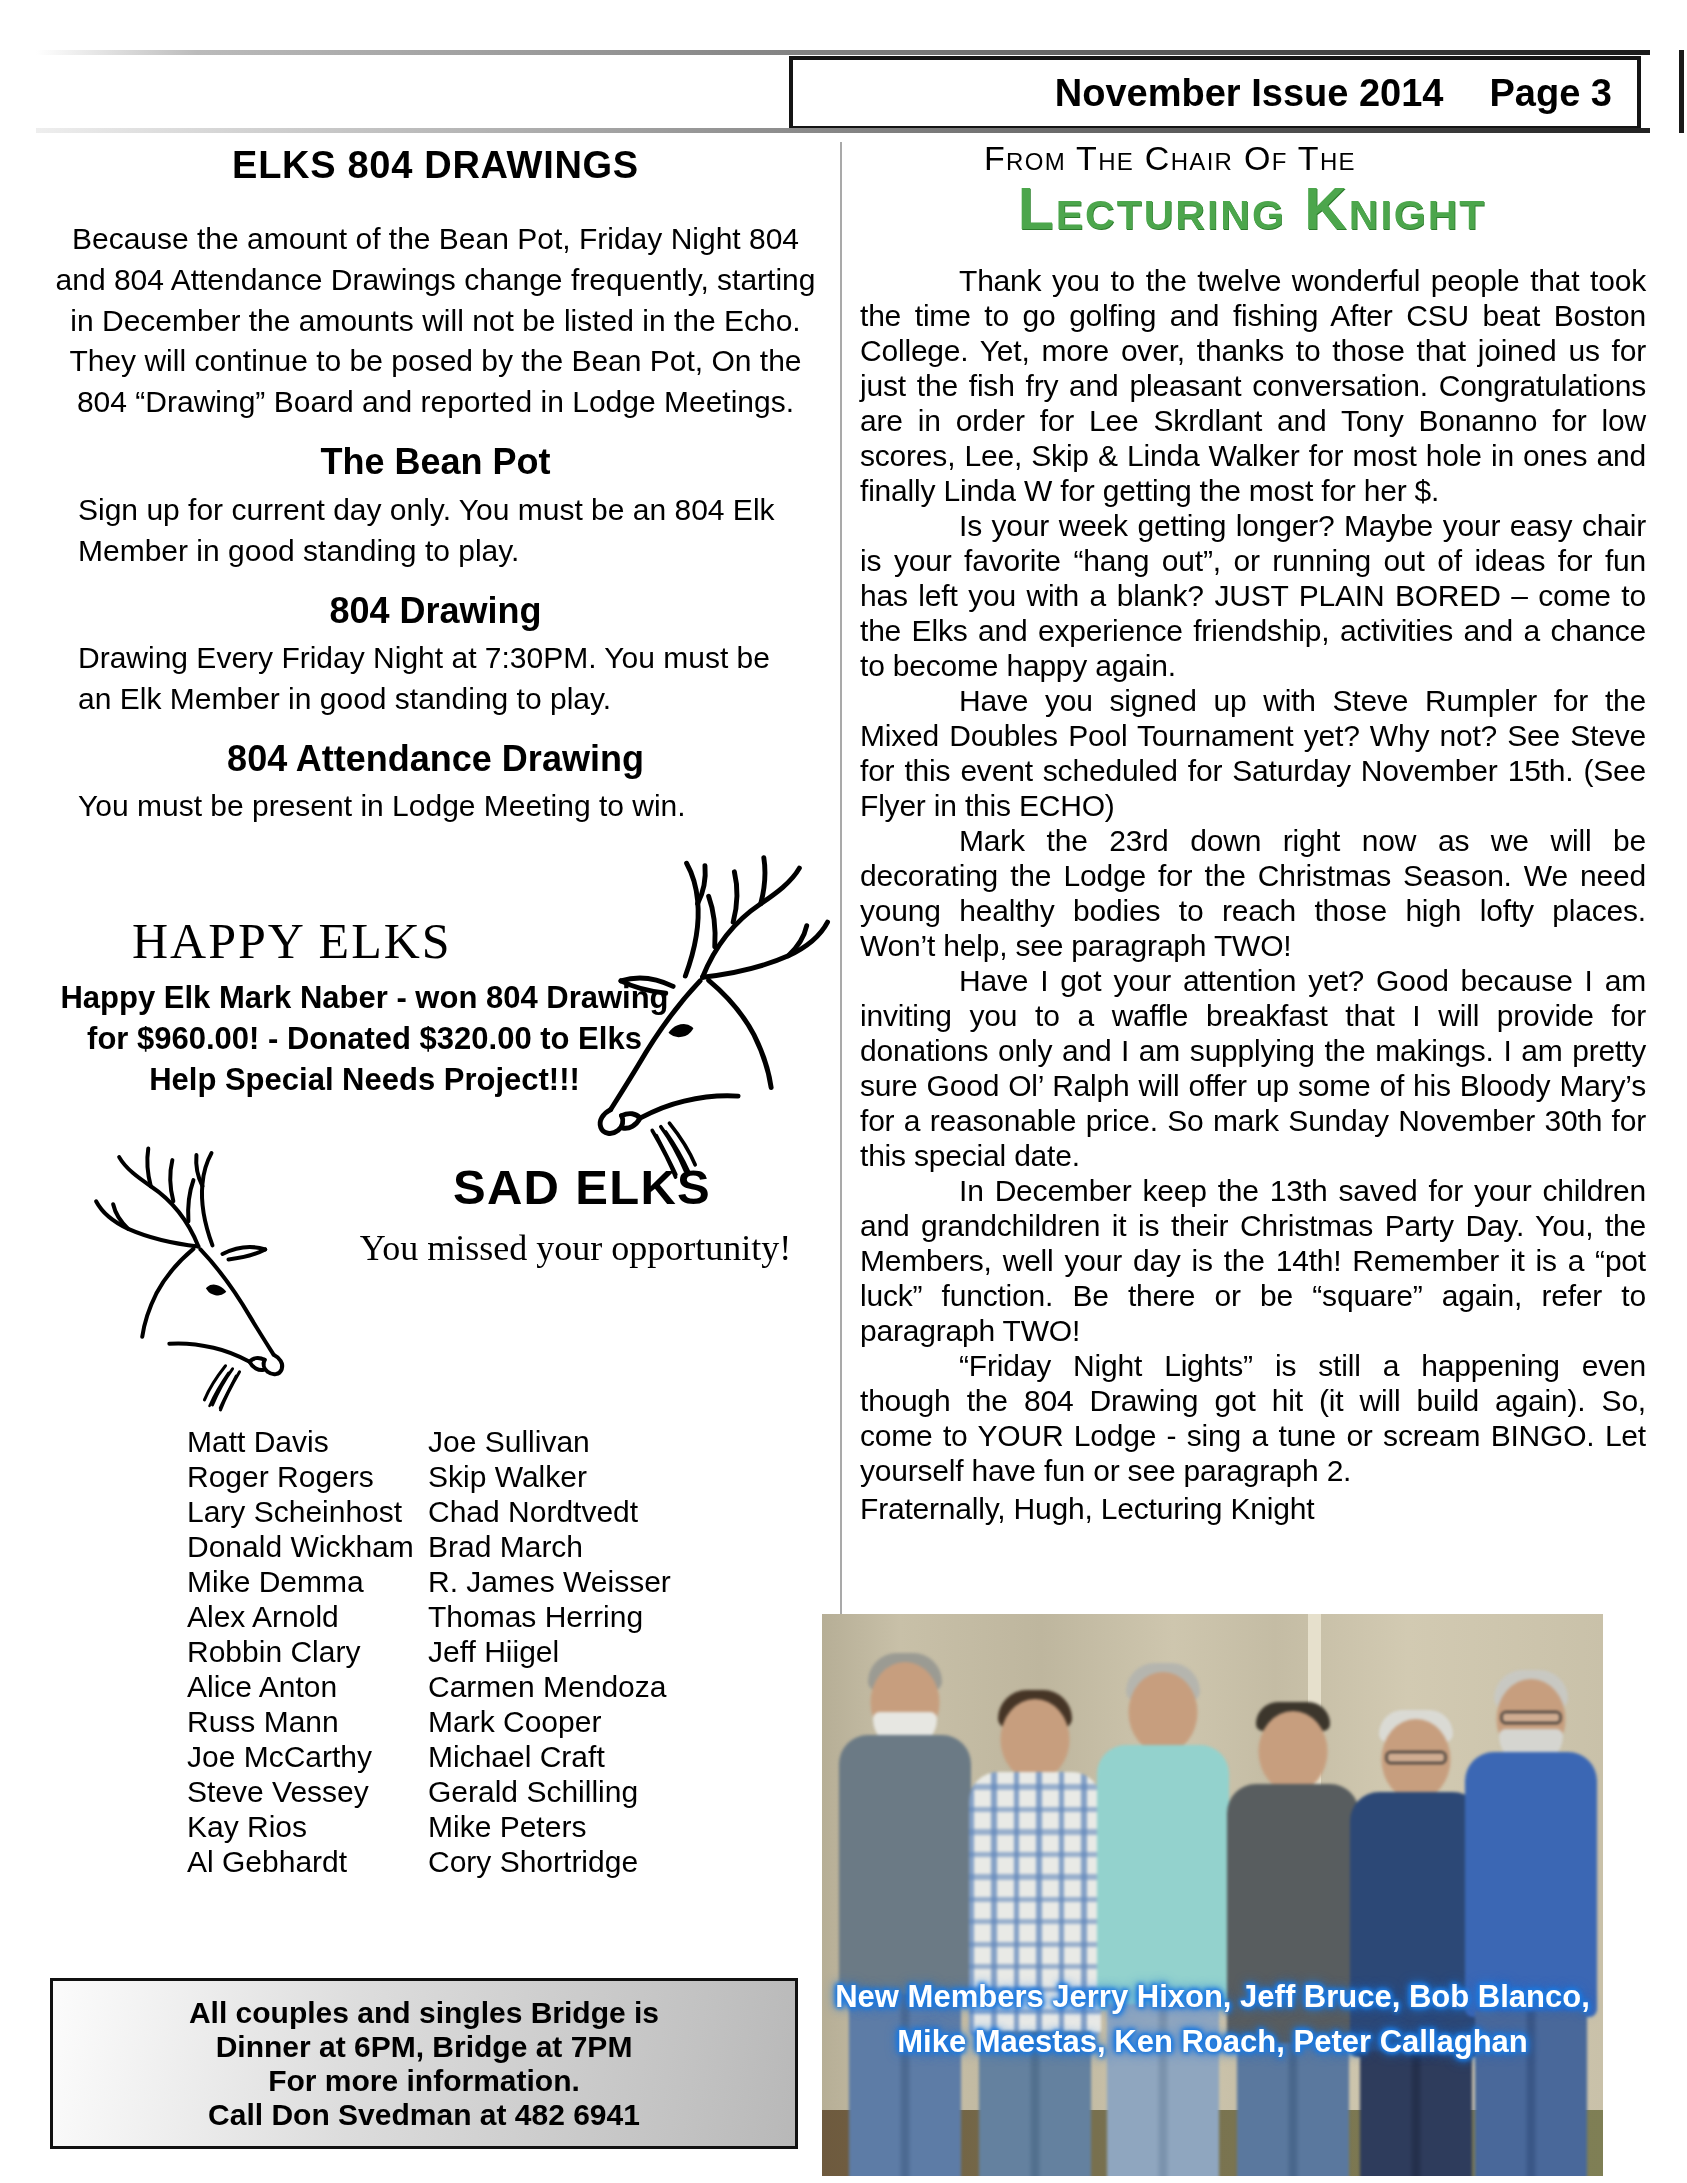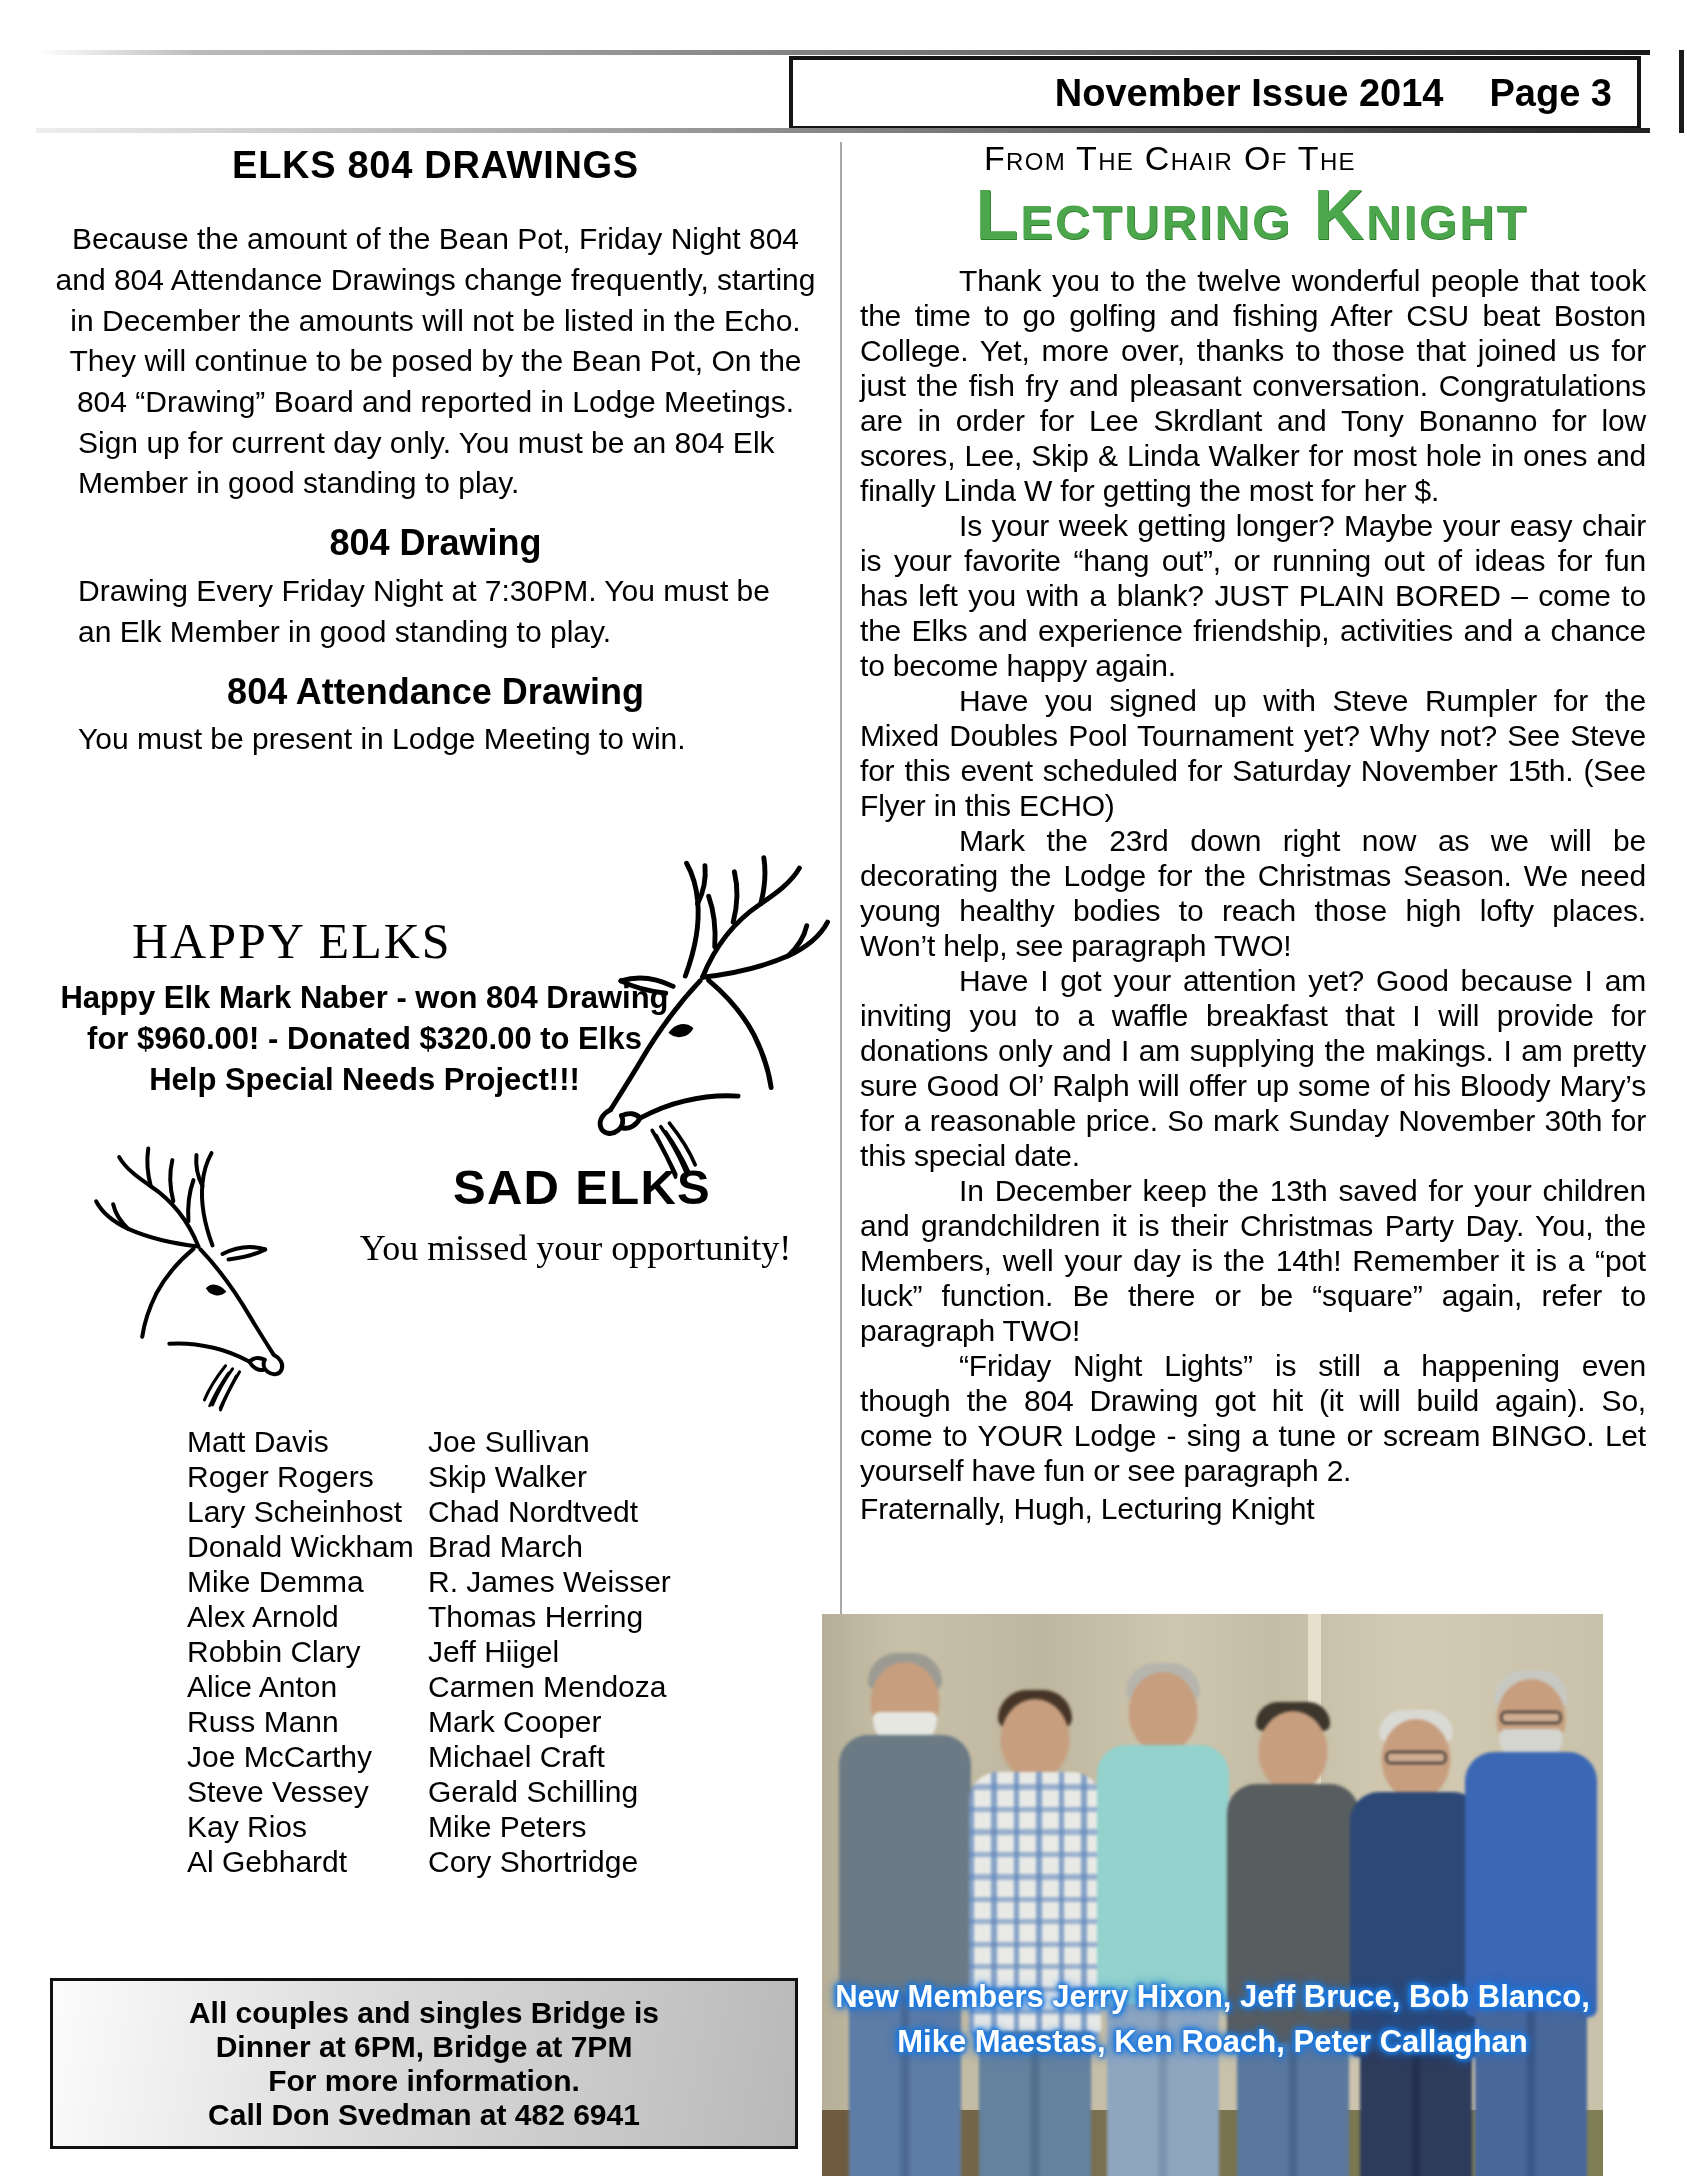--- a/index.html
+++ b/index.html
@@ -45,21 +45,21 @@
   .names-col.first{width:241px;}
 
   .bridge-box{position:absolute;left:50px;top:1978px;width:748px;box-sizing:border-box;
     border:3.3px solid #111;background:linear-gradient(100deg,#fcfcfc,#dddddd 40%,#c2c2c2 85%,#b8b8b8);
     padding:14.6px 6.6px;text-align:center;font-weight:bold;font-size:30px;line-height:34px;}
 
   
   .kicker{position:absolute;left:984px;top:139px;font-variant:small-caps;font-weight:normal;
     font-size:34px;letter-spacing:1.3px;}
   .lk-title{position:absolute;left:860px;top:180px;width:784px;text-align:center;
-    font-variant:small-caps;font-weight:bold;font-size:70px;letter-spacing:2px;
+    font-variant:small-caps;font-weight:bold;font-size:59px;letter-spacing:2px;
     color:#4CA64C;line-height:1;text-shadow:0.7px 0.7px 0 #2c7a2c;}
   .article{position:absolute;left:860px;top:263px;width:786px;
     font-size:30px;line-height:35px;text-align:justify;letter-spacing:-0.2px;}
   .article p{margin:0;text-indent:99px;}
   .signoff{margin-top:2.6px;font-size:30px;}
 
   
   .photo{position:absolute;left:822px;top:1614px;width:781px;height:562px;overflow:hidden;
     background:linear-gradient(90deg,#b6ae96 0%,#c8c0a8 10%,#beb69e 28%,#cec6ae 45%,#c4bca4 58%,#d2cab2 75%,#c9c1a9 100%);}
   .wall-line{position:absolute;left:486px;top:0;width:13.2px;height:506px;background:#e6e0cc;}
@@ -108,20 +108,21 @@
   </div>
   <div class="rule2"></div>
   <div class="edge-line"></div>
   <div class="col-divider"></div>
 
   <div class="left-col">
     <div class="lc-title">ELKS 804 DRAWINGS</div>
     <p class="lc-intro">Because the amount of the Bean Pot, Friday Night 804 and 804 Attendance Drawings change frequently, starting in December the amounts will not be listed in the Echo.  They will continue to be posed by the Bean Pot, On the 804 “Drawing” Board and reported in Lodge Meetings.</p>
     <div>
         <div class="section">
+        <div class="sec-h">The Bean Pot</div>
         <p class="sec-p">Sign up for current day only. You must be an 804 Elk Member in good standing to play.</p>
       </div>
         <div class="section">
         <div class="sec-h">804 Drawing</div>
         <p class="sec-p">Drawing Every Friday Night at 7:30PM.  You must be an Elk Member in good standing to play.</p>
       </div>
         <div class="section">
         <div class="sec-h">804 Attendance Drawing</div>
         <p class="sec-p">You must be present in Lodge Meeting to win.</p>
       </div>

